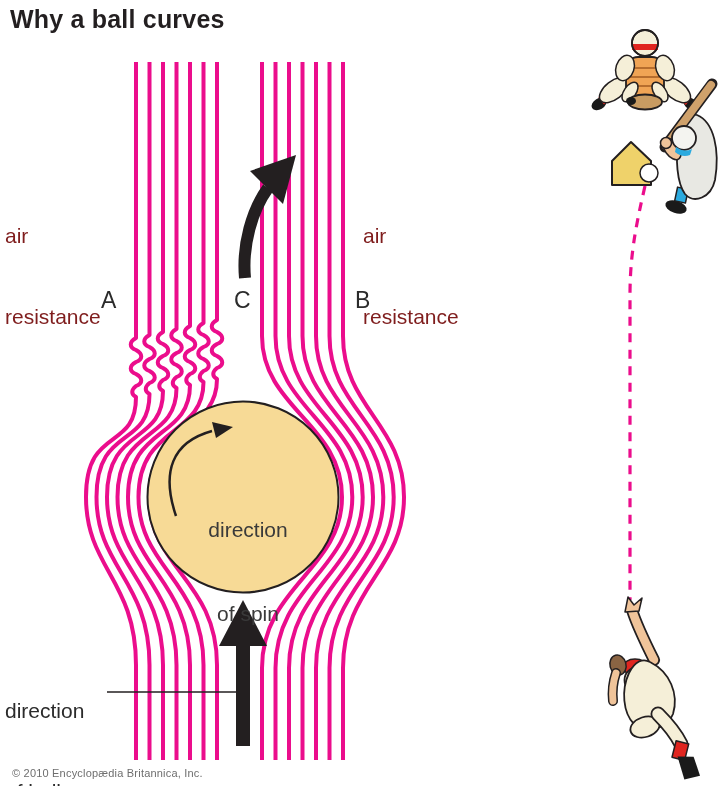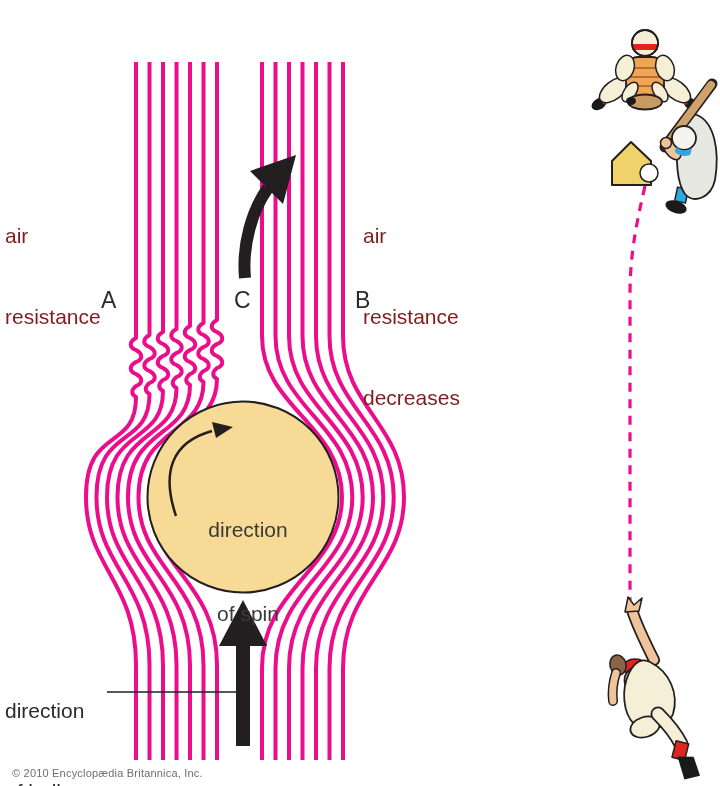--- a/index.html
+++ b/index.html
@@ -110,30 +110,30 @@
       <circle cx="637" cy="680" r="12.5" stroke-width="1.8" fill="#F5EFD8" stroke="#231F20"></circle>
       <path d="M 650,662 C 670,672 679,694 673,714 C 667,730 645,734 634,724 C 623,713 621,690 629,673 C 635,661 643,658 650,662 Z" stroke-width="1.8" fill="#F5EFD8" stroke="#231F20"></path>
       <ellipse cx="645" cy="727" rx="15" ry="10" transform="rotate(-18 645 727)" stroke-width="1.8" fill="#F5EFD8" stroke="#231F20"></ellipse>
       <path d="M 658,714 C 668,724 676,734 681,744" fill="none" stroke-width="15" stroke-linecap="round" stroke="#231F20"></path>
       <path d="M 658,714 C 668,724 676,734 681,744" fill="none" stroke-width="11.5" stroke-linecap="round" stroke="#F5EFD8"></path>
       <rect x="674" y="742" width="13" height="17" transform="rotate(14 680 750)" stroke-width="1.5" fill="#E0251F" stroke="#231F20"></rect>
       <path d="M 676,758 L 692,756 L 701,774 L 686,780 Z" transform="rotate(8 688 768)" fill="#1A1A1A"></path>
     </g>
   </svg>
 
+  <div class="txt title">Why a ball curves</div>
 
   <div class="txt note note-left">
     <div>air</div>
     <div>resistance</div>
   </div>
 
   <div class="txt note note-right">
     <div>air</div>
     <div>resistance</div>
-    <div>decreases</div>
   </div>
 
   <div class="txt plabel pl-a">A</div>
   <div class="txt plabel pl-c">C</div>
   <div class="txt plabel pl-b">B</div>
 
   <div class="txt spin-label">
     <div>direction</div>
     <div>of spin</div>
   </div>

